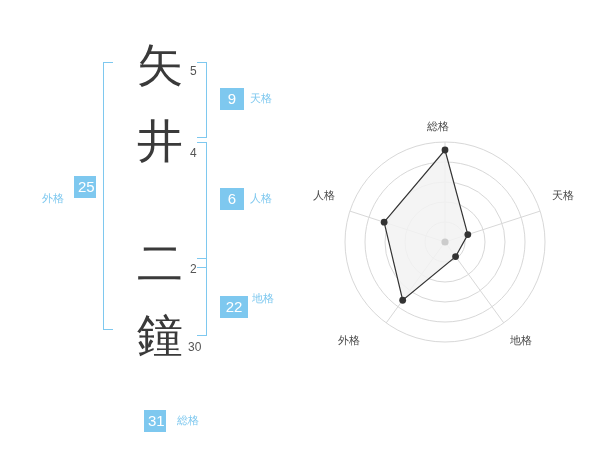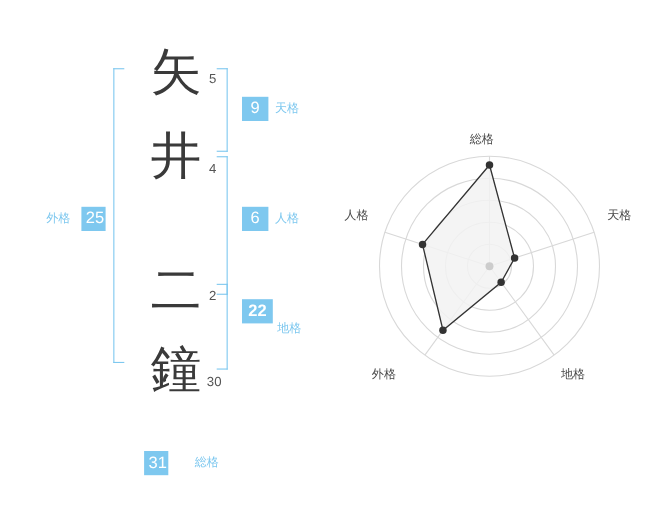--- a/index.html
+++ b/index.html
@@ -103,21 +103,21 @@
 </head>
 <body>
 
 <div id="page">
 
   <div id="name-panel">
 
     <div class="bracket-left" style="left:103px; top:62px; width:10px; height:268px;"></div>
 
     <div class="kaku-label" style="left:42px; top:188px;">外格</div>
-    <div class="kaku-box" style="left:74px; top:188px; width:20px;text-align:center;">25</div>
+    <div class="kaku-box" style="left:74px; top:176px; width:20px;text-align:center;">25</div>
 
     <div class="kanji" style="left:130px; top:42px;">矢</div>
     <div class="stroke-num" style="left:190px; top:64px;">5</div>
 
     <div class="kanji" style="left:130px; top:118px;">井</div>
     <div class="stroke-num" style="left:190px; top:146px;">4</div>
 
     <div class="kanji" style="left:130px; top:240px;">二</div>
     <div class="stroke-num" style="left:190px; top:262px;">2</div>
 
@@ -126,24 +126,24 @@
 
     <div class="bracket-right" style="left:197px; top:62px; width:10px; height:76px;"></div>
     <div class="kaku-box" style="left:220px; top:88px; width:24px;">9</div>
     <div class="kaku-label" style="left:250px; top:88px;">天格</div>
 
     <div class="bracket-right" style="left:197px; top:142px; width:10px; height:126px;"></div>
     <div class="kaku-box" style="left:220px; top:188px; width:24px;">6</div>
     <div class="kaku-label" style="left:250px; top:188px;">人格</div>
 
     <div class="bracket-right" style="left:197px; top:258px; width:10px; height:78px;"></div>
-    <div class="kaku-box" style="left:220px; top:272px; width:28px;font-weight:bold;">22</div>
+    <div class="kaku-box" style="left:220px; top:296px; width:28px;">22</div>
     <div class="kaku-label" style="left:252px; top:288px;">地格</div>
 
-    <div class="kaku-box" style="left:131px; top:410px; width:18px;text-align:right;">31</div>
+    <div class="kaku-box" style="left:144px; top:410px; width:18px;text-align:right;">31</div>
     <div class="kaku-label" style="left:177px; top:410px;">総格</div>
   </div>
 
   <div id="radar-panel">
     <svg id="radar-svg" width="300" height="470">
         <circle cx="145" cy="242" r="100" fill="none" stroke="#d8d8d8" stroke-width="1"></circle>
         <circle cx="145" cy="242" r="80" fill="none" stroke="#d8d8d8" stroke-width="1"></circle>
         <circle cx="145" cy="242" r="60" fill="none" stroke="#d8d8d8" stroke-width="1"></circle>
         <circle cx="145" cy="242" r="40" fill="none" stroke="#d8d8d8" stroke-width="1"></circle>
         <circle cx="145" cy="242" r="20" fill="none" stroke="#d8d8d8" stroke-width="1"></circle>

